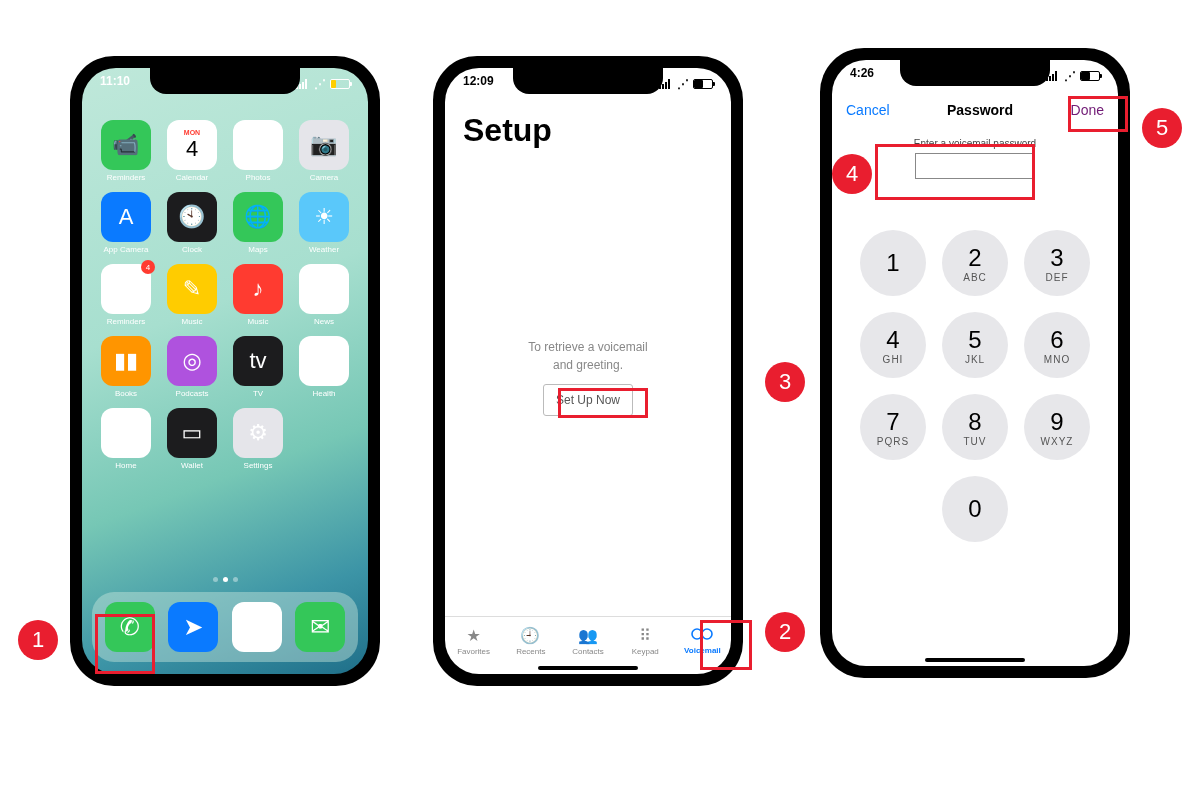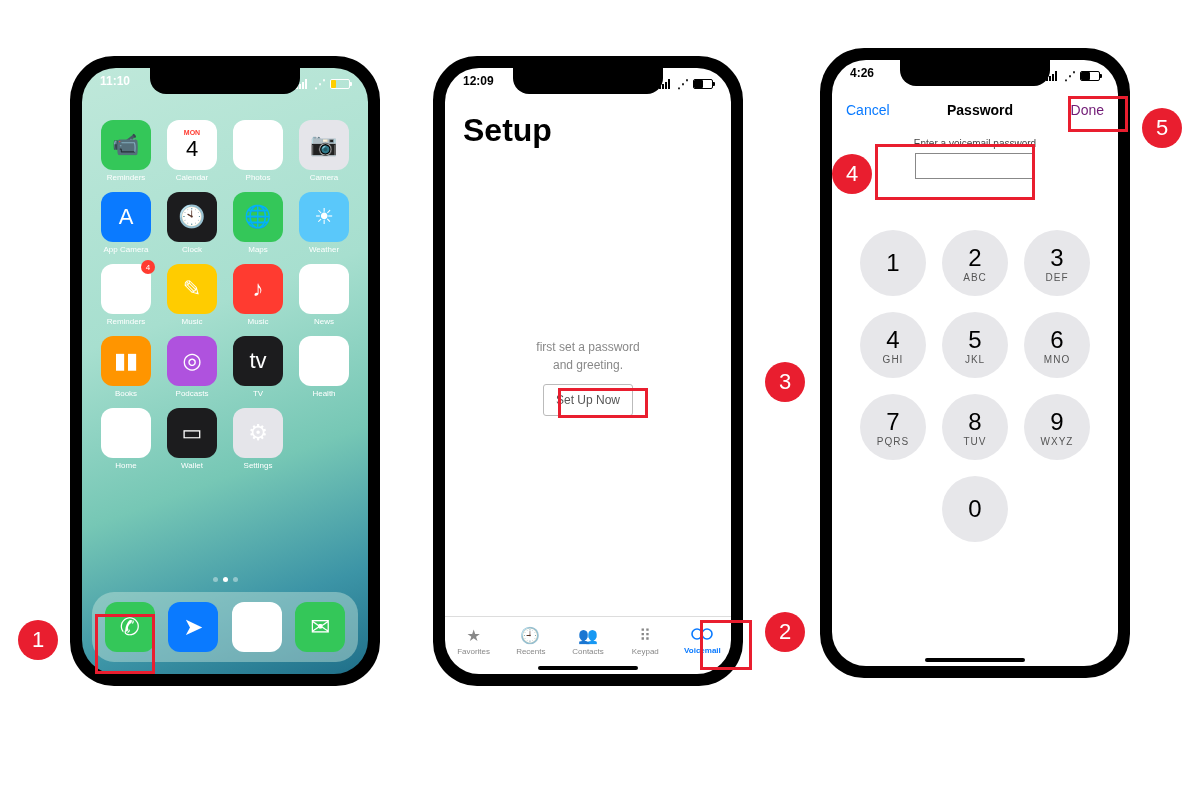--- a/index.html
+++ b/index.html
@@ -219,21 +219,21 @@
             <span></span>
           </div>
         <span>⋰</span>
         <div class="batt">
             <i></i>
           </div>
       </div>
     </div>
     <div class="hdr">Setup</div>
     <div class="msg">
-      <div>first set a password</div>
+      <div>To retrieve a voicemail</div>
       <div>and greeting.</div>
       <div class="setupbtn">Set Up Now</div>
     </div>
     <div class="tabbar" id="tabbar">
         <div class="tab">
           <div class="ti">★</div>
           <div>Favorites</div>
         </div>
         <div class="tab">
           <div class="ti">🕘</div>

